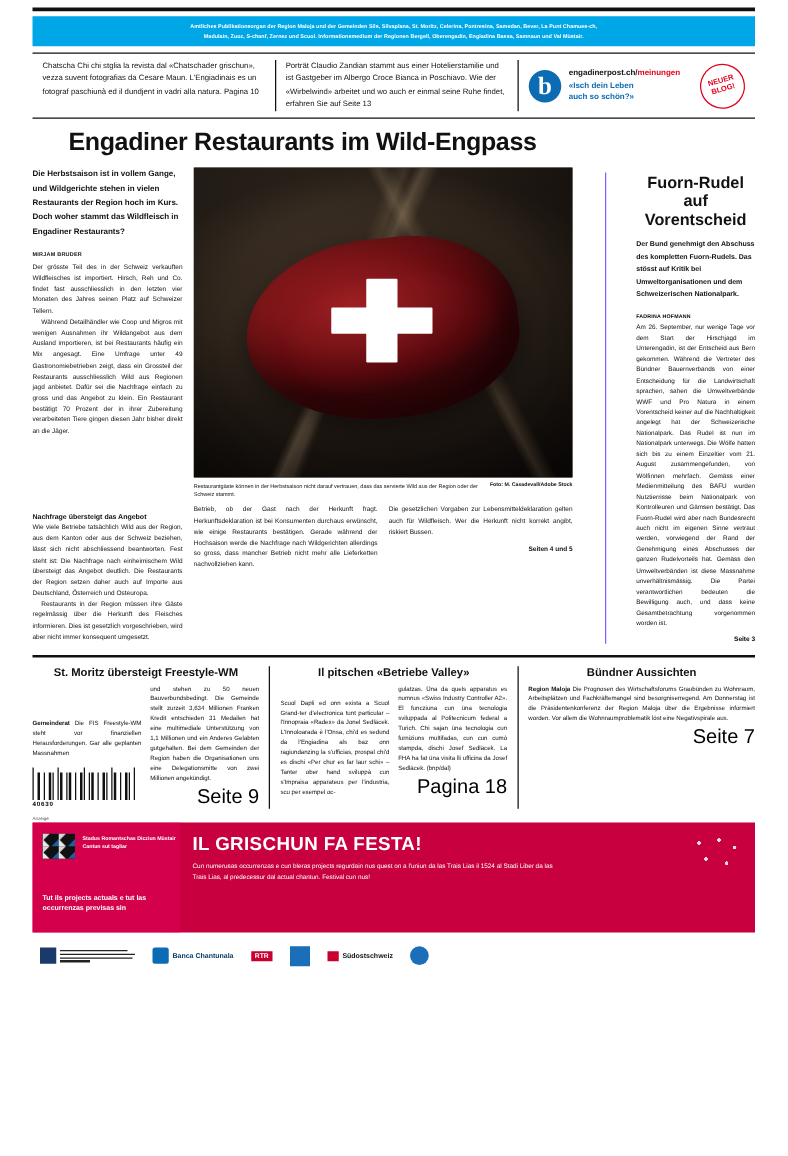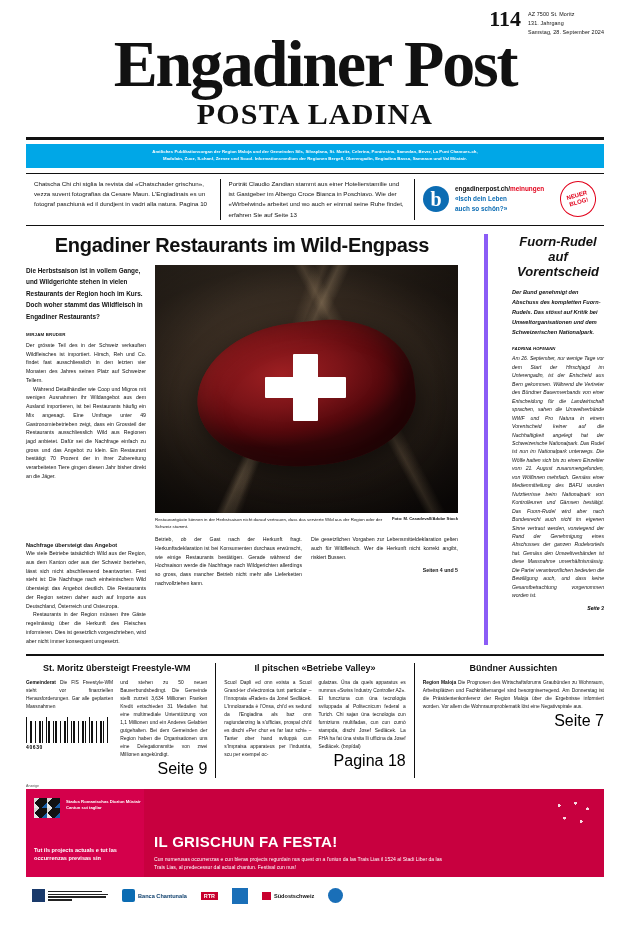--- a/index.html
+++ b/index.html
@@ -112,27 +112,27 @@
     font-size: 6px; line-height: 1.15;
     display: flex; flex-direction: column;
     align-items: center; justify-content: center;
     text-align: center;
   }
   
   .main-wrap {
     display: flex;
     margin: 8px 26px 0 26px;
     gap: 16px;
+    align-items: flex-end;
   }
   .col-left { flex: 1 1 0; padding-right: 10px; }
   .col-right {
     flex: 0 0 120px;
-    border-left: 4px solid #8b5cf6;
+    border-left: 1px solid #8b5cf6;
     padding-left: 24px;
-    font-style: italic;
   }
   .lead-headline {
     font-family: "Liberation Sans", sans-serif;
     font-weight: bold;
     font-size: 20px;
     letter-spacing: -.3px;
     color: #111;
     text-align: center;
     margin-bottom: 8px;
   }
@@ -219,21 +219,21 @@
   }
   .trio-col { flex: 1 1 0; padding: 0 8px; }
   .trio-col:first-child { padding-left: 0; }
   .trio-col:last-child { padding-right: 0; }
   .trio-col + .trio-col { border-left: 1px solid #111; }
   .trio-col h3 {
     font-size: 9px; font-weight: bold; text-align: center;
     color: #111; margin-bottom: 6px;
   }
   .trio-body { font-size: 4.9px; line-height: 1.62; text-align: justify; color: #111; }
-  .trio-2cols { display: flex; gap: 7px; }
+  .trio-2cols { display: flex; gap: 7px; align-items: flex-end; }
   .trio-2cols > div { flex: 1 1 0; }
   .ref-right { text-align: right; font-weight: normal; display: block; margin-top: 1px; }
   
   .barcode { margin-top: 6px; display: flex; align-items: flex-end; gap: 1px; height: 26px; }
   .barcode i { display: block; background: #111; width: 1px; height: 22px; }
   .barcode i.t { height: 26px; }
   .barcode i.w { width: 2px; }
   .barcode i.s { width: 1px; background: transparent; }
   .barcode-num { font-size: 5px; font-weight: bold; margin-top: 1px; letter-spacing: .6px; }
   
@@ -253,21 +253,21 @@
     width: 26px; height: 20px;
     background: #111; position: relative; margin-bottom: 4px;
     background-image:
       linear-gradient(45deg, #e8e8e8 25%, transparent 25%),
       linear-gradient(-45deg, #1a5fa8 25%, transparent 25%),
       linear-gradient(135deg, #d8d8d8 25%, transparent 25%);
     background-size: 13px 10px;
   }
   .ad-org { font-size: 4.2px; font-weight: bold; line-height: 1.55; position: absolute; left: 40px; top: 10px; }
   .ad-left-txt { font-size: 5.6px; font-weight: bold; line-height: 1.5; margin-top: 28px; }
-  .ad-main { flex: 1; padding: 9px 10px; color: #fff; margin-top: 35px; }
+  .ad-main { flex: 1; padding: 9px 10px; color: #fff; }
   .ad-main h4 { font-size: 15px; font-weight: bold; letter-spacing: .3px; margin-bottom: 5px; }
   .ad-main p { font-size: 5.1px; line-height: 1.72; max-width: 300px; }
   .ad-right { flex: 0 0 70px; position: relative; }
   .ad-marks {
     position: absolute; right: 8px; top: 8px;
     width: 46px; height: 34px;
     background:
       radial-gradient(circle at 20% 25%, #fff 0 1.4px, transparent 1.5px),
       radial-gradient(circle at 55% 18%, #fff 0 1.4px, transparent 1.5px),
       radial-gradient(circle at 82% 35%, #fff 0 1.4px, transparent 1.5px),
@@ -289,32 +289,20 @@
     font-size: 5.4px; font-weight: bold; color: #fff;
     background: #c8002e; padding: 1px 3px;
   }
   .spon-word { font-size: 5.6px; font-weight: bold; color: #111; }
 </style>
 </head>
 <body>
 
 <div class="page">
 
-  <div class="masthead">
-    <div class="issue-block">
-      <div class="issue-num">114</div>
-      <div class="issue-lines">
-        <div>AZ 7500 St. Moritz</div>
-        <div>131. Jahrgang</div>
-        <div>Samstag, 28. September 2024</div>
-      </div>
-    </div>
-    <div class="title-main">Engadiner Post</div>
-    <div class="title-sub">POSTA LADINA</div>
-  </div>
   <div class="rule-thick"></div>
 
   <div class="cyan-band">
     <p>Amtliches Publikationsorgan der Region Maloja und der Gemeinden Sils, Silvaplana, St. Moritz, Celerina, Pontresina, Samedan, Bever, La Punt Chamues-ch,</p>
     <p>Madulain, Zuoz, S-chanf, Zernez und Scuol. Informationsmedium der Regionen Bergell, Oberengadin, Engiadina Bassa, Samnaun und Val Müstair.</p>
   </div>
 
   <div class="teasers">
     <div class="teaser">Chatscha Chi chi stglia la revista dal «Chatschader grischun», vezza suvent fotografias da Cesare Maun. L'Engiadinais es un fotograf paschiunà ed il dundjent in vadri alla natura. Pagina 10</div>
     <div class="teaser">Porträt Claudio Zandian stammt aus einer Hotelierstamilie und ist Gastgeber im Albergo Croce Bianca in Poschiavo. Wie der «Wirbelwind» arbeitet und wo auch er einmal seine Ruhe findet, erfahren Sie auf Seite 13</div>

